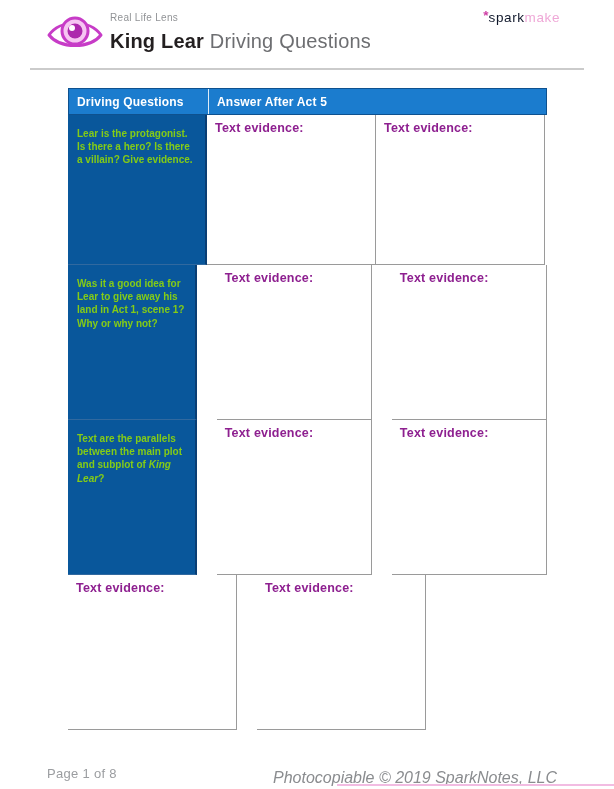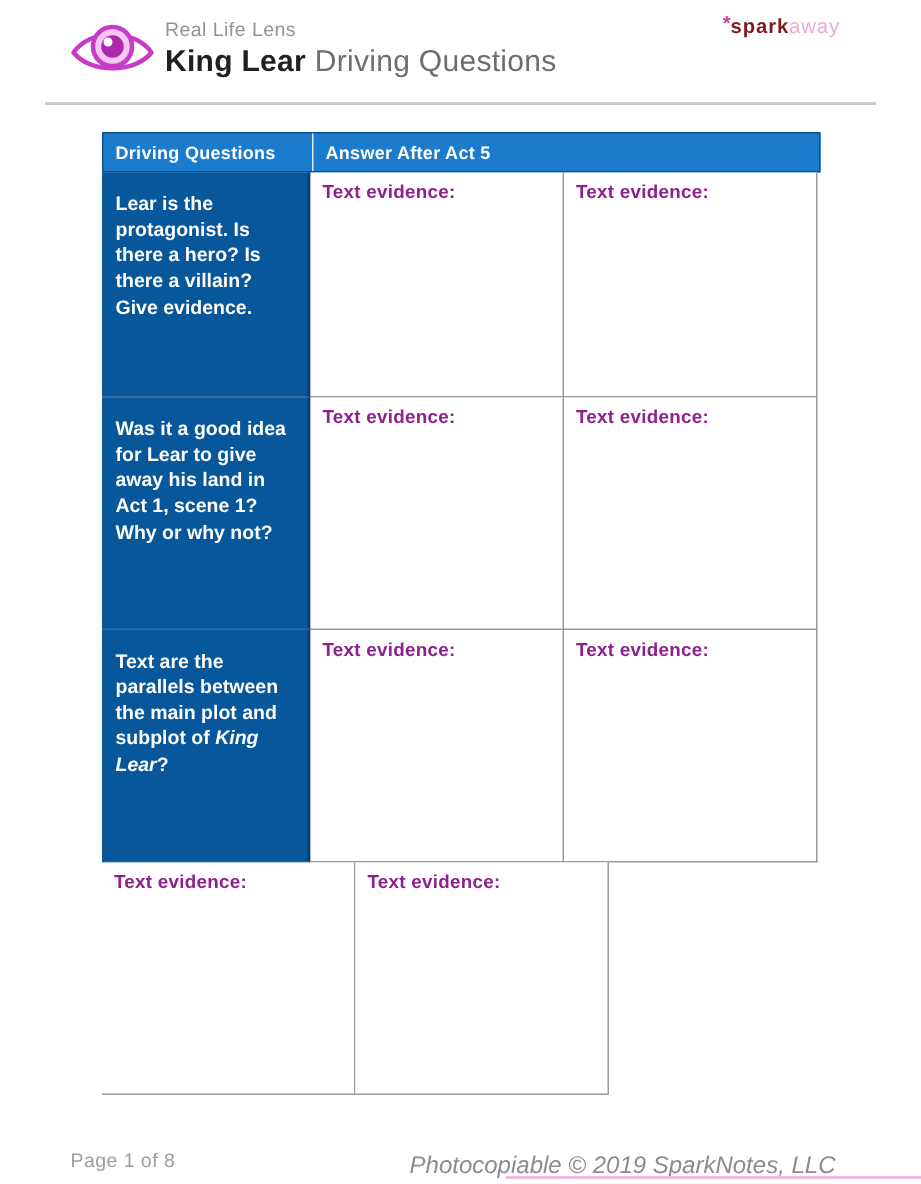--- a/index.html
+++ b/index.html
@@ -4,46 +4,46 @@
 <style>
   html,body { margin:0; padding:0; background:#ffffff; }
   .page {
     position:relative; width:614px; height:789px; overflow:hidden;
     background:#ffffff; font-family:"Liberation Sans", sans-serif;
     -webkit-font-smoothing:antialiased;
   }
 
   
   .logo { position:absolute; left:47px; top:11px; width:56px; height:44px; }
-  .eyebrow { position:absolute; left:110px; top:12px; font-size:13px; color:#919396; letter-spacing:.3px; }
+  .eyebrow { position:absolute; left:110px; top:12px; font-size:10px; color:#919396; letter-spacing:.3px; }
   .title { position:absolute; left:110px; top:30px; font-size:20px; color:#6d6e71; letter-spacing:.2px; white-space:nowrap;text-align:center; }
   .title .bold { font-weight:bold; color:#231f20; }
 
   .brand { position:absolute; right:54px; top:10px; font-size:13.5px; white-space:nowrap; }
   .brand .ast { color:#cf3fa5; font-weight:bold; position:relative; top:-2px; }
-  .brand .spark { color:#7f1d1d; font-weight:bold; letter-spacing:.6px; }
+  .brand .spark { color:#0f172a; font-weight:normal; letter-spacing:.6px; }
   .brand .teach { color:#efa8d7; letter-spacing:.6px; }
 
   .divider { position:absolute; left:30px; right:30px; top:68px; height:2px; background:#cbcbcb; }
 
   
   .wtable { position:absolute; left:68px; top:88px; width:479px; }
   .thead { display:flex; height:27px; background:#1b7cce; border:1px solid #0e518f; box-sizing:border-box; }
   .th { box-sizing:border-box; font-size:12px; font-weight:bold; color:#ffffff; padding:6px 0 0 8px; letter-spacing:.2px; }
   .th.c1 { width:139px; }
   .th.c2 { width:170px; border-left:1px solid #dcebf7; }
   .th.c3 { width:169px; border-left:1px solid #dcebf7; }
 
   .trow { display:flex; }
   .trow.r1 { height:150px; }
-  .trow.r2, .trow.r3, .trow.r4 { height:155px; }
+  .trow.r2, .trow.r3, .trow.r4 { height:155px;gap:20px; }
 
   .qcell {
-    box-sizing:border-box; width:139px; background:#09579b; color:#ffffff;
-    font-weight:bold; font-size:13px; line-height:1.32;
+    box-sizing:border-box; width:139px; background:#09579b; color:#84cc16;
+    font-weight:bold; font-size:10px; line-height:1.32;
     padding:12px 8px 0 9px;
     border-right:2px solid #0a3e73; border-bottom:1px solid #31699f;
   }
   .qcell em { font-style:italic; }
 
   .acell {
     box-sizing:border-box; width:169px; background:#ffffff;
     border-right:1px solid #9a9a9a; border-bottom:1px solid #9a9a9a;
     display:flex; align-items:flex-start; padding-left:8px;
   }
@@ -66,21 +66,21 @@
       <circle cx="28" cy="20" r="7.5" fill="#ad29ad"></circle>
       <circle cx="25" cy="17" r="3" fill="#ffffff"></circle>
     </svg>
   </div>
   <div class="eyebrow">Real Life Lens</div>
   <div class="title">
     <span class="bold">King Lear</span><span> Driving Questions</span>
   </div>
 
   <div class="brand">
-    <span class="ast">*</span><span class="spark">spark</span><span class="teach">away</span>
+    <span class="ast">*</span><span class="spark">spark</span><span class="teach">make</span>
   </div>
 
   <div class="divider"></div>
 
   <div class="wtable">
 
     <div class="thead">
       <div class="th c1">Driving Questions</div>
       <div class="th c3">Answer After Act 5</div>
     </div>

